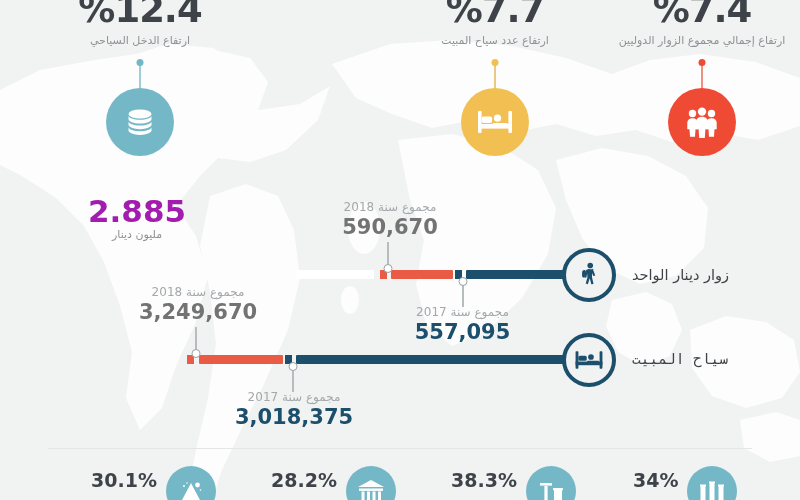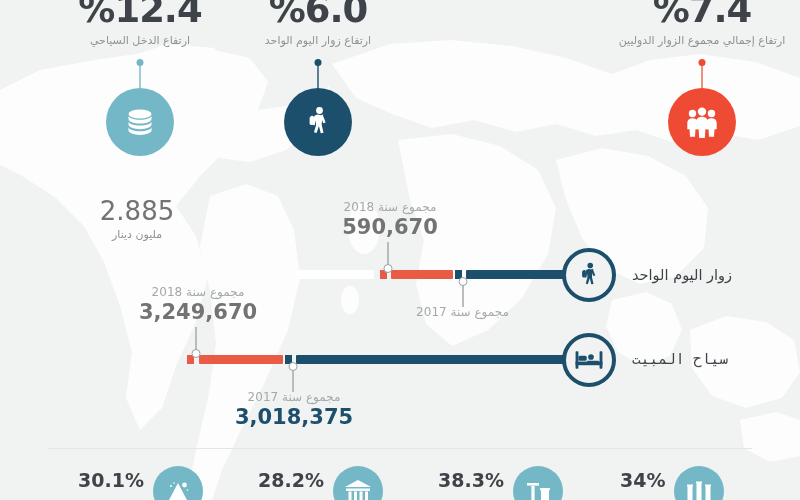--- a/index.html
+++ b/index.html
@@ -39,21 +39,21 @@
   }
   .kpi .bubble{
     position:absolute;left:50%;top:88px;width:68px;height:68px;border-radius:50%;
     transform:translateX(-50%);
     display:flex;align-items:center;justify-content:center;
   }
   .kpi .bubble svg{display:block;}
 
   
   .income{position:absolute;left:62px;top:196px;width:150px;text-align:center;}
-  .income .val{font-size:26px;font-weight:normal;color:#737373;line-height:30px;direction:ltr;}
+  .income .val{font-size:31px;font-weight:bold;color:#a21caf;line-height:30px;direction:ltr;}
   .income .unit{font-size:11px;color:#8d9296;line-height:18px;direction:rtl;}
 
   
   .bar-row{position:absolute;height:60px;}
   .track{position:absolute;height:9px;top:25px;border-radius:1px;}
   .seg-white{background:#ffffff;}
   .seg-red{background:#ea5b45;}
   .seg-navy{background:#1c4f6b;}
   .tick-red{position:absolute;width:7px;height:9px;top:25px;background:#ea5b45;}
   .tick-navy{position:absolute;width:7px;height:9px;top:25px;background:#1c4f6b;}
@@ -75,21 +75,21 @@
     border:4px solid #1c4f6b;background:#f1f2f2;
     display:flex;align-items:center;justify-content:center;box-sizing:border-box;
   }
   .row-label{
     position:absolute;font-size:14.5px;color:#3d4348;line-height:20px;
     white-space:nowrap;direction:rtl;
   }
 
   
   .divider{position:absolute;left:48px;top:448px;width:704px;height:1px;background:#e4e5e6;}
-  .bottom-row{position:absolute;left:0;top:460px;width:785px;height:40px;}
+  .bottom-row{position:absolute;left:13px;top:460px;width:785px;height:40px;}
   .bcell{position:absolute;top:0;height:40px;display:flex;align-items:flex-start;gap:9px;direction:ltr;}
   .bcell .bp{font-size:19px;font-weight:bold;color:#3d4348;line-height:40px;direction:ltr;}
   .bcell .bicon{
     width:50px;height:50px;border-radius:50%;background:#74b8c7;
     display:flex;align-items:center;justify-content:center;margin-top:6px;
     flex:0 0 auto;
   }
 </style>
 </head>
 <body>
@@ -126,38 +126,40 @@
           <g fill="#ffffff">
             <ellipse cx="18" cy="10" rx="11.5" ry="4.6"></ellipse>
             <path d="M6.5 11.5 v3.4 c0 2.5 5.1 4.6 11.5 4.6 s11.5-2.1 11.5-4.6 v-3.4 c0 2.5-5.1 4.3-11.5 4.3 S6.5 14 6.5 11.5 z"></path>
             <path d="M6.5 17.2 v3.4 c0 2.5 5.1 4.6 11.5 4.6 s11.5-2.1 11.5-4.6 v-3.4 c0 2.5-5.1 4.3-11.5 4.3 S6.5 19.7 6.5 17.2 z"></path>
             <path d="M6.5 22.9 v3.4 c0 2.5 5.1 4.6 11.5 4.6 s11.5-2.1 11.5-4.6 v-3.4 c0 2.5-5.1 4.3-11.5 4.3 S6.5 25.4 6.5 22.9 z"></path>
           </g>
         </svg>
       </div>
     </div>
 
-    <div class="kpi" id="kpi1" style="left:218px;">
-      <div class="pct">%6.0</div>
-      <div class="cap">ارتفاع زوار اليوم الواحد</div>
-      <div class="stem" style="background:#5d7f93;">
-        <span class="dot" style="background:#1c4f6b;"></span>
-      </div>
-      <div class="bubble" style="background:#1c4f6b;">
-        <svg width="34" height="34" viewBox="0 0 34 34" aria-hidden="true">
-          <g fill="#ffffff">
-            <circle cx="18.5" cy="5.5" r="3.4"></circle>
-            <path d="M16.4 9.6 c-2.1 .4-3.6 1.9-4 4 l-1.3 6.2 2.6 .5 1.1-5 .3 4.6 -2.1 7.4 2.6 .8 2.3-7.2 1.9 7.4 2.7-.5 -1.9-8.3 .1-5.5 1.5 4.3 2.4-.8 -1.9-5.2 c-.6-1.6-2-2.4-3.6-2.4 z"></path>
-            <path d="M11.2 10.8 c-1.5 .2-2.6 1.4-2.6 2.9 v4.6 c0 .9 .7 1.6 1.6 1.6 h1.3 l1.6-7.6 c-.5-.9-1-1.5-1.9-1.5 z"></path>
-            <rect x="19.6" y="9.4" width="1.4" height="12.6" transform="rotate(12 20.3 15.7)"></rect>
-          </g>
-        </svg>
-      </div>
-    </div>
-
+
+    <div class="kpi" id="kpi2" style="left:395px;">
+      <div class="pct">%7.7</div>
+      <div class="cap">ارتفاع عدد سياح المبيت</div>
+      <div class="stem" style="background:#e8ca84;">
+        <span class="dot" style="background:#f2c052;"></span>
+      </div>
+      <div class="bubble" style="background:#f2c052;">
+        <svg width="38" height="30" viewBox="0 0 38 30" aria-hidden="true">
+          <g fill="#ffffff">
+            <rect x="2" y="4" width="3.6" height="22" rx="1"></rect>
+            <rect x="32.4" y="4" width="3.6" height="22" rx="1"></rect>
+            <rect x="2" y="17" width="34" height="4.6"></rect>
+            <rect x="5.6" y="9.5" width="10.5" height="6.4" rx="2"></rect>
+            <circle cx="21.5" cy="11.2" r="3.6"></circle>
+            <path d="M17.6 15.9 h13 c.6 0 1 .4 1 1 v.9 h-15 v-.9 c0-.6 .4-1 1-1 z"></path>
+          </g>
+        </svg>
+      </div>
+    </div>
 
     <div class="kpi" id="kpi3" style="left:602px;">
       <div class="pct">%7.4</div>
       <div class="cap">ارتفاع إجمالي مجموع الزوار الدوليين</div>
       <div class="stem" style="background:#f0917f;">
         <span class="dot" style="background:#ef4b34;"></span>
       </div>
       <div class="bubble" style="background:#ef4b34;">
         <svg width="36" height="32" viewBox="0 0 36 32" aria-hidden="true">
           <g fill="#ffffff">
@@ -191,33 +193,34 @@
     <div class="callout" style="left:305px;top:-45px;width:170px;">
       <div class="yr">مجموع سنة 2018</div>
       <div class="num num-red">590,670</div>
     </div>
 
     <div class="lead" style="left:462px;top:34px;height:28px;">
       <span class="knob" style="top:-2px;"></span>
     </div>
     <div class="callout" style="left:375px;top:60px;width:175px;">
       <div class="yr">مجموع سنة 2017</div>
+      <div class="num num-navy">557,095</div>
     </div>
 
     <div class="ring" style="left:562px;top:3px;">
       <svg width="28" height="28" viewBox="0 0 34 34" aria-hidden="true">
         <g fill="#1c4f6b">
           <circle cx="18.5" cy="5.5" r="3.4"></circle>
           <path d="M16.4 9.6 c-2.1 .4-3.6 1.9-4 4 l-1.3 6.2 2.6 .5 1.1-5 .3 4.6 -2.1 7.4 2.6 .8 2.3-7.2 1.9 7.4 2.7-.5 -1.9-8.3 .1-5.5 1.5 4.3 2.4-.8 -1.9-5.2 c-.6-1.6-2-2.4-3.6-2.4 z"></path>
           <path d="M11.2 10.8 c-1.5 .2-2.6 1.4-2.6 2.9 v4.6 c0 .9 .7 1.6 1.6 1.6 h1.3 l1.6-7.6 c-.5-.9-1-1.5-1.9-1.5 z"></path>
           <rect x="19.6" y="9.4" width="1.4" height="12.6" transform="rotate(12 20.3 15.7)"></rect>
         </g>
       </svg>
     </div>
-    <div class="row-label" style="left:632px;top:20px;">زوار اليوم الواحد</div>
+    <div class="row-label" style="left:632px;top:20px;">زوار دينار الواحد</div>
   </div>
 
   <div class="bar-row" id="row1" style="left:0;top:330px;width:800px;">
     <div class="tick-red" style="left:187px;"></div>
     <div class="track seg-red" style="left:199px;width:84px;" title="3,249,670"></div>
     <div class="tick-navy" style="left:285px;"></div>
     <div class="track seg-navy" style="left:296px;width:274px;" title="3,018,375"></div>
 
     <div class="lead" style="left:195px;top:-3px;height:29px;">
       <span class="knob" style="bottom:-2px;"></span>

